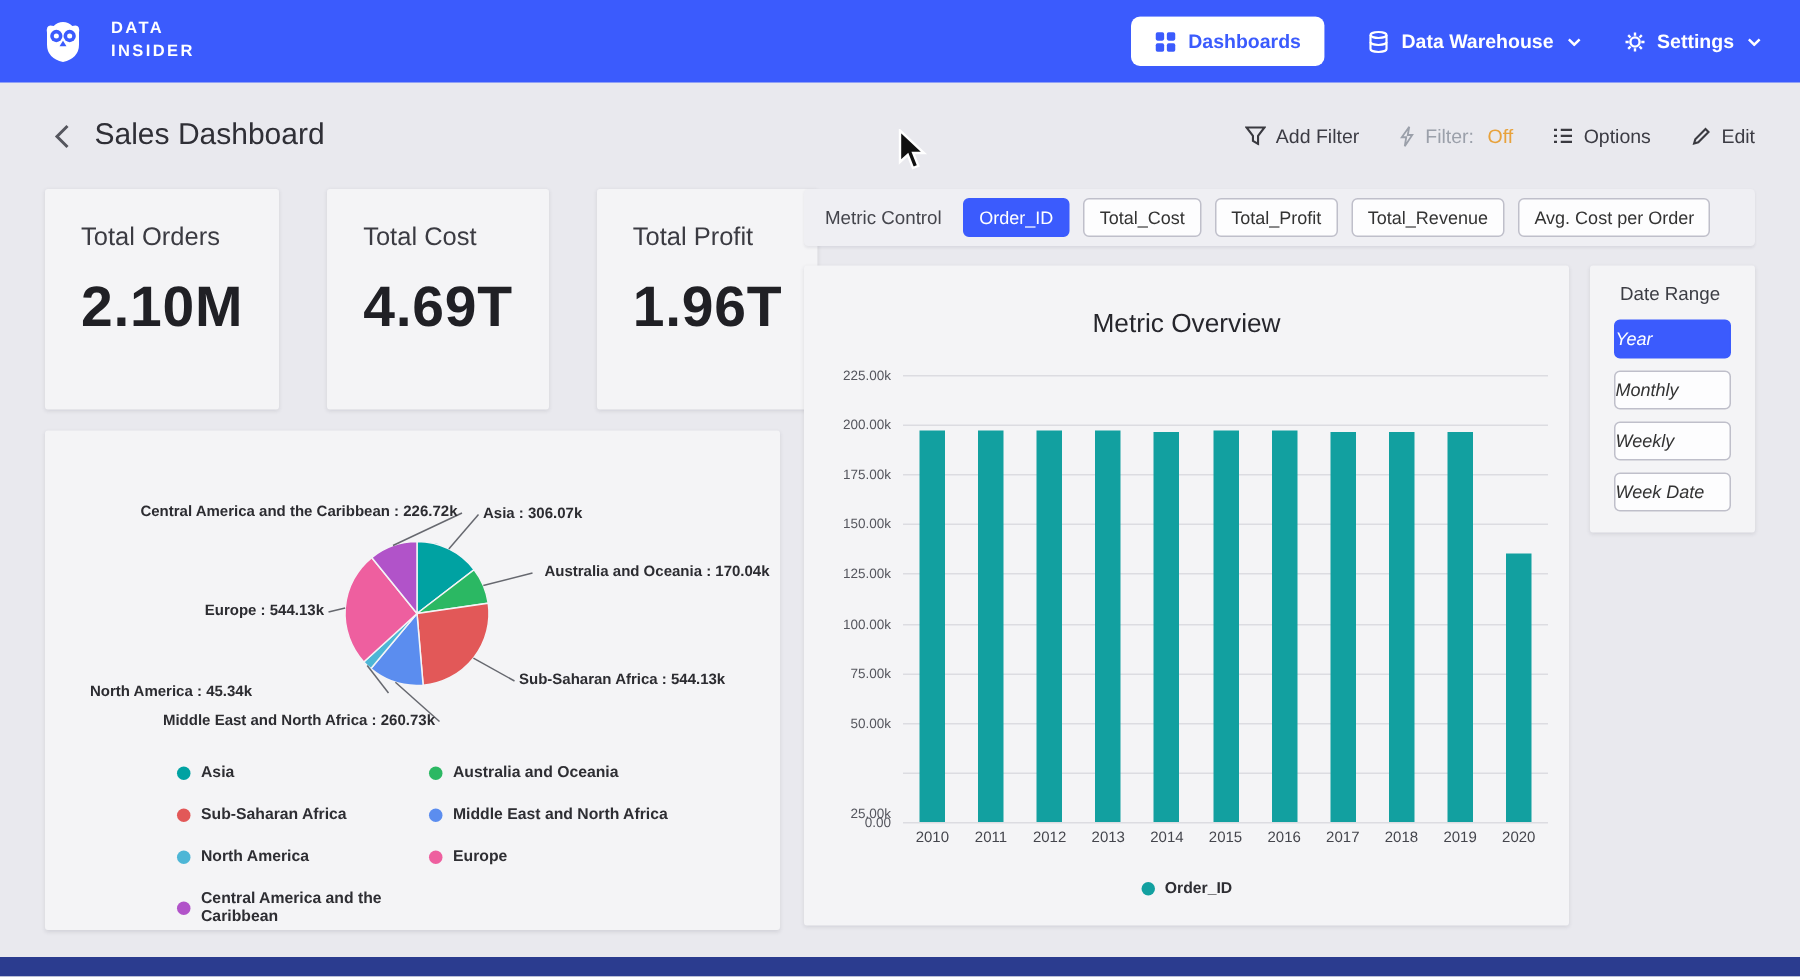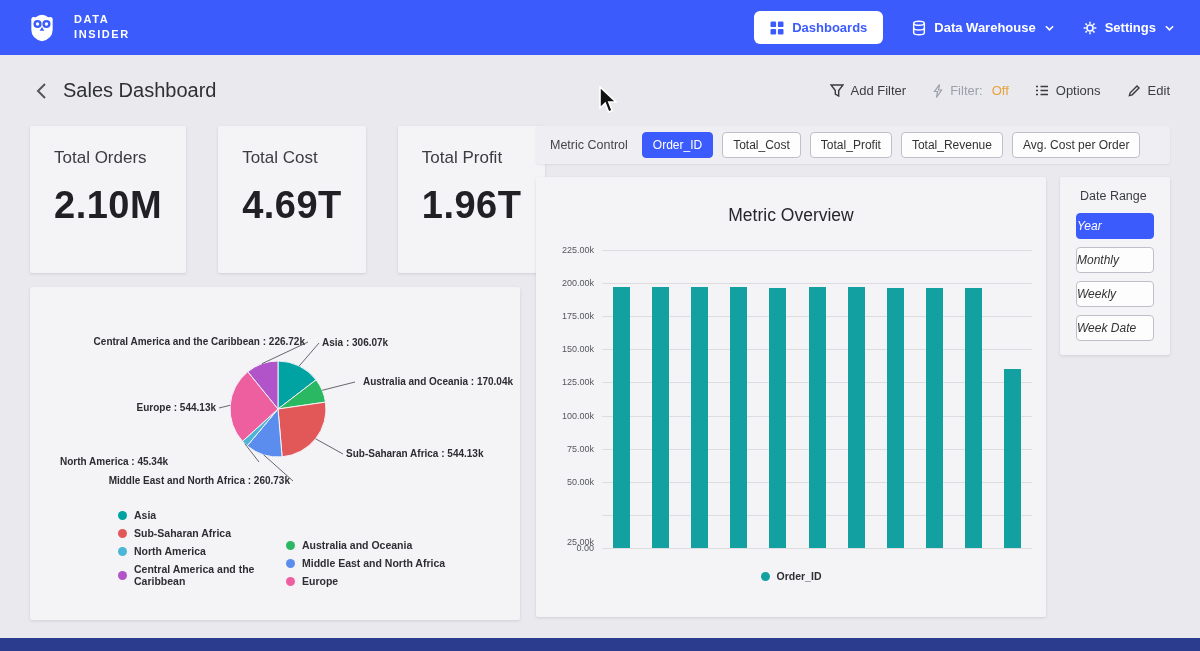--- a/index.html
+++ b/index.html
@@ -50,21 +50,21 @@
   .kpi-card { flex: 1; padding: 22px 24px; }
   .kpi-label { font-size: 17px; color: #3b3b42; font-weight: 500; }
   .kpi-value { font-size: 38px; font-weight: bold; color: #202025; margin-top: 16px; letter-spacing: .5px; }
   
   .pie-card { margin-top: 14px; height: 333px; padding-top: 18px; }
   .chart-title { text-align: center; font-size: 17.5px; color: #26262c; font-weight: 500; }
   .pie-area { position: relative; width: 100%; height: 178px; margin-top: 14px; }
   .pie-area svg { position: absolute; left: 0; top: 0; }
   .pie-label { position: absolute; font-size: 10px; font-weight: bold; color: #2c2c31; line-height: 12px; }
   .pie-legend { display: flex; margin: 12px 0 0 88px; }
-  .legend-col { display: flex; flex-direction: column; gap: 6px; justify-content: flex-end; }
+  .legend-col { display: flex; flex-direction: column; gap: 16px; }
   .legend-col:first-child { width: 168px; }
   .legend-item { display: flex; align-items: center; gap: 7px; font-size: 10.5px; font-weight: bold; color: #2e2e33; cursor: pointer; }
   .legend-dot { width: 9px; height: 9px; border-radius: 50%; flex: none; }
   
   .metric-bar {
     height: 38px; background: #efeff3; border-radius: 3px;
     display: flex; align-items: center; gap: 10px; padding: 0 14px;
     box-shadow: 0 1px 2px rgba(40,40,60,.08);
   }
   .metric-label { font-size: 12.5px; color: #44454c; margin-right: 4px; }
@@ -339,20 +339,33 @@
                   <div class="bar" style="height: 87.1111%; background: rgb(18, 160, 160);"></div>
                 </div>
                 <div class="bar-slot">
                   <div class="bar" style="height: 87.3333%; background: rgb(18, 160, 160);"></div>
                 </div>
                 <div class="bar-slot">
                   <div class="bar" style="height: 60%; background: rgb(18, 160, 160);"></div>
                 </div>
               </div>
           </div>
+          <div class="x-axis" id="x-axis">
+              <div class="x-label">2010</div>
+              <div class="x-label">2011</div>
+              <div class="x-label">2012</div>
+              <div class="x-label">2013</div>
+              <div class="x-label">2014</div>
+              <div class="x-label">2015</div>
+              <div class="x-label">2016</div>
+              <div class="x-label">2017</div>
+              <div class="x-label">2018</div>
+              <div class="x-label">2019</div>
+              <div class="x-label">2020</div>
+            </div>
           <div class="bar-legend" id="bar-legend">
               <div class="legend-item">
                 <span class="legend-dot" style="background: rgb(18, 160, 160);"></span>
                 <span>Order_ID</span>
               </div>
             </div>
         </div>
 
         <div class="card date-panel">
           <div class="dr-label">Date Range</div>

